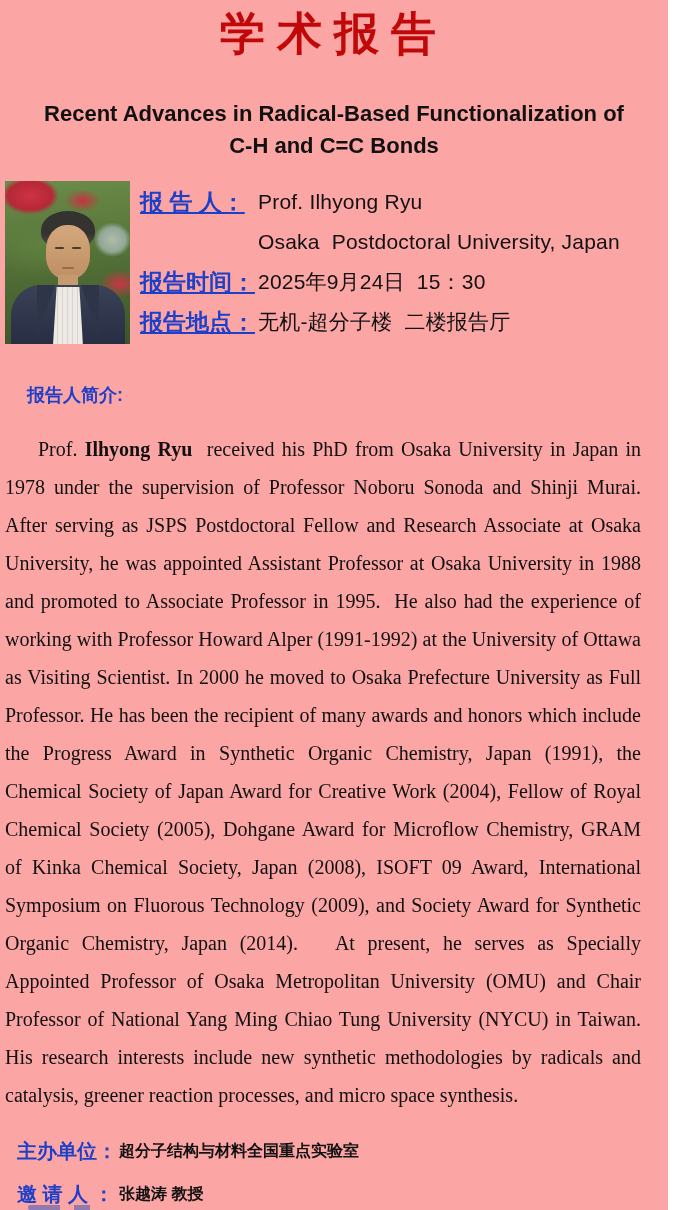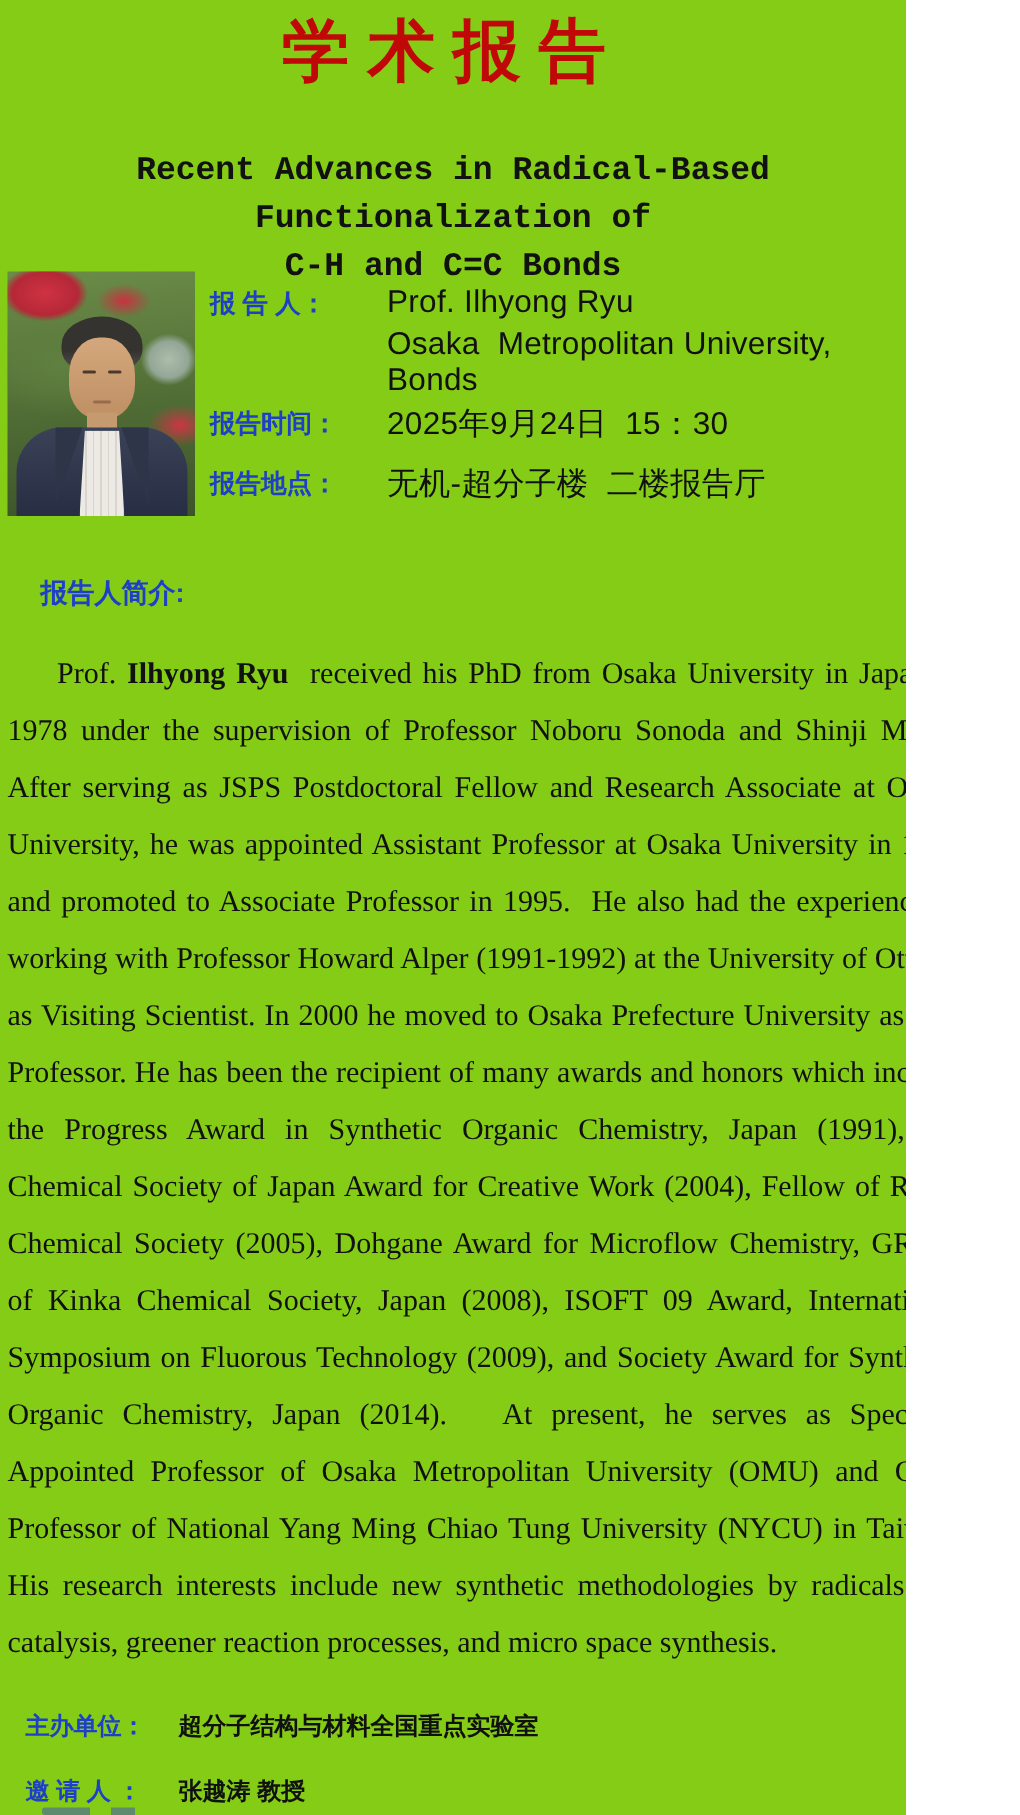--- a/index.html
+++ b/index.html
@@ -1,20 +1,20 @@
 <!DOCTYPE html>
 <html><head>
 <meta charset="utf-8">
 <style>
   html, body { margin: 0; padding: 0; background: #ffffff; }
   .page {
     position: relative;
-    width: 604px;
+    width: 668px;
     height: 1210px;
-    background: #84cc16;
+    background: #fca5a5;
     overflow: hidden;
     font-family: "Liberation Sans", "DejaVu Sans", sans-serif;
   }
 
   
   .main-title {
     position: absolute;
     top: 4px; left: 0; right: 0;
     margin: 0;
     text-align: center;
@@ -23,21 +23,21 @@
     letter-spacing: 12px;
     color: #c00808;
     font-family: "Liberation Serif", "DejaVu Serif", serif;
   }
 
   
   .en-title {
     position: absolute;
     top: 98px; left: 0; right: 0;
     text-align: center;
-    font-family: Liberation Mono, monospace;
+    font-family: Liberation Sans, sans-serif;
     font-weight: bold;
     font-size: 22px;
     line-height: 32px;
     color: #111111;
   }
 
   
   .info-section { position: absolute; top: 180px; left: 5px; right: 0; height: 170px; }
 
   .photo {
@@ -83,22 +83,23 @@
     position: absolute; top: 104px; width: 0; height: 0;
     border-top: 52px solid #2e3549;
   }
   .p-lapel-l { left: 32px; border-right: 18px solid transparent; }
   .p-lapel-r { left: 76px; border-left: 18px solid transparent; }
 
   .info-rows { position: absolute; left: 135px; top: 2px; right: 0; }
   .info-row { display: flex; height: 40px; align-items: center; }
   .info-label {
     display: inline-block; min-width: 118px;
-    color: #1e3fc8; font-weight: bold; font-size: 17px;
+    color: #1e3fc8; font-weight: bold; font-size: 23px;
     white-space: pre-wrap;
+    text-decoration: underline;
   }
   .info-value {
     color: #111111; font-weight: normal; font-size: 21px;
     white-space: pre-wrap; letter-spacing: 0.2px;
   }
 
   
   .bio-heading {
     position: absolute; left: 27px; top: 383px;
     color: #1e3fc8; font-weight: bold; font-size: 18px;
@@ -111,21 +112,21 @@
     text-align: justify;
     text-indent: 33px;
     white-space: pre-wrap;
   }
 
   
   .footer { position: absolute; left: 17px; top: 1130px; right: 0; }
   .footer-row { display: flex; height: 43px; align-items: center; }
   .footer-label {
     display: inline-block; min-width: 102px;
-    color: #1e3fc8; font-weight: bold; font-size: 16px;
+    color: #1e3fc8; font-weight: bold; font-size: 20px;
     white-space: pre-wrap;
   }
   .footer-value { color: #111111; font-weight: bold; font-size: 16px; white-space: pre-wrap; }
 
   
   .cutoff { position: absolute; left: 28px; top: 1205px; width: 70px; height: 5px;
     background: linear-gradient(90deg, #3f55b5 0 32px, transparent 32px 46px, #3f55b5 46px 62px, transparent 62px);
     opacity: .55; border-radius: 2px; }
 </style>
 </head>
@@ -155,21 +156,21 @@
       <div class="p-lapel-r"></div>
     </div>
 
     <div class="info-rows">
       <div class="info-row">
         <span class="info-label">报 告 人：</span>
         <span class="info-value">Prof. Ilhyong Ryu</span>
       </div>
       <div class="info-row">
         <span class="info-label"></span>
-        <span class="info-value">Osaka  Metropolitan University, Bonds</span>
+        <span class="info-value">Osaka  Postdoctoral University, Japan</span>
       </div>
       <div class="info-row">
         <span class="info-label">报告时间：</span>
         <span class="info-value">2025年9月24日  15：30</span>
       </div>
       <div class="info-row">
         <span class="info-label">报告地点：</span>
         <span class="info-value">无机-超分子楼  二楼报告厅</span>
       </div>
     </div>

